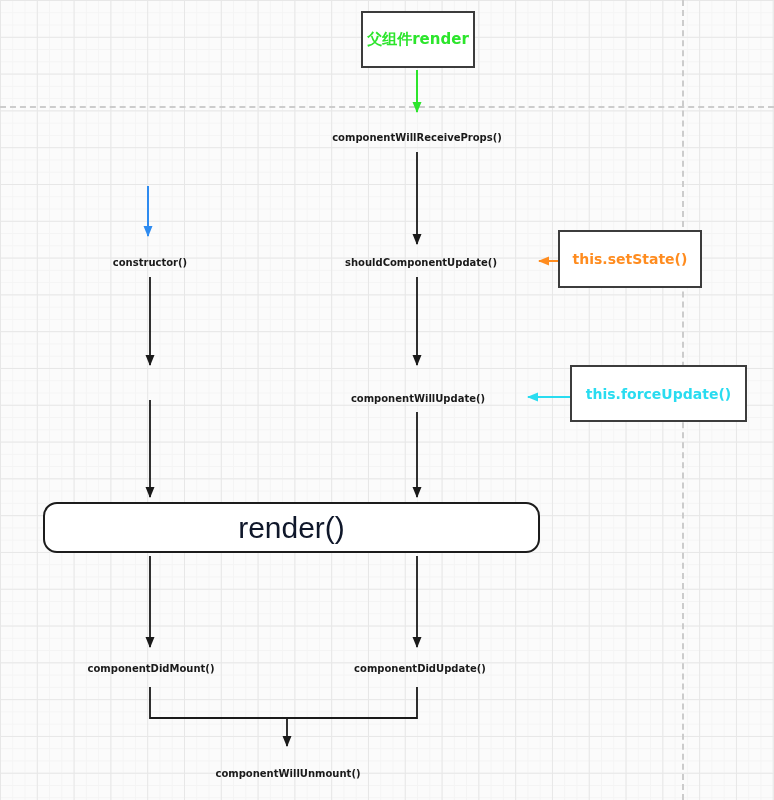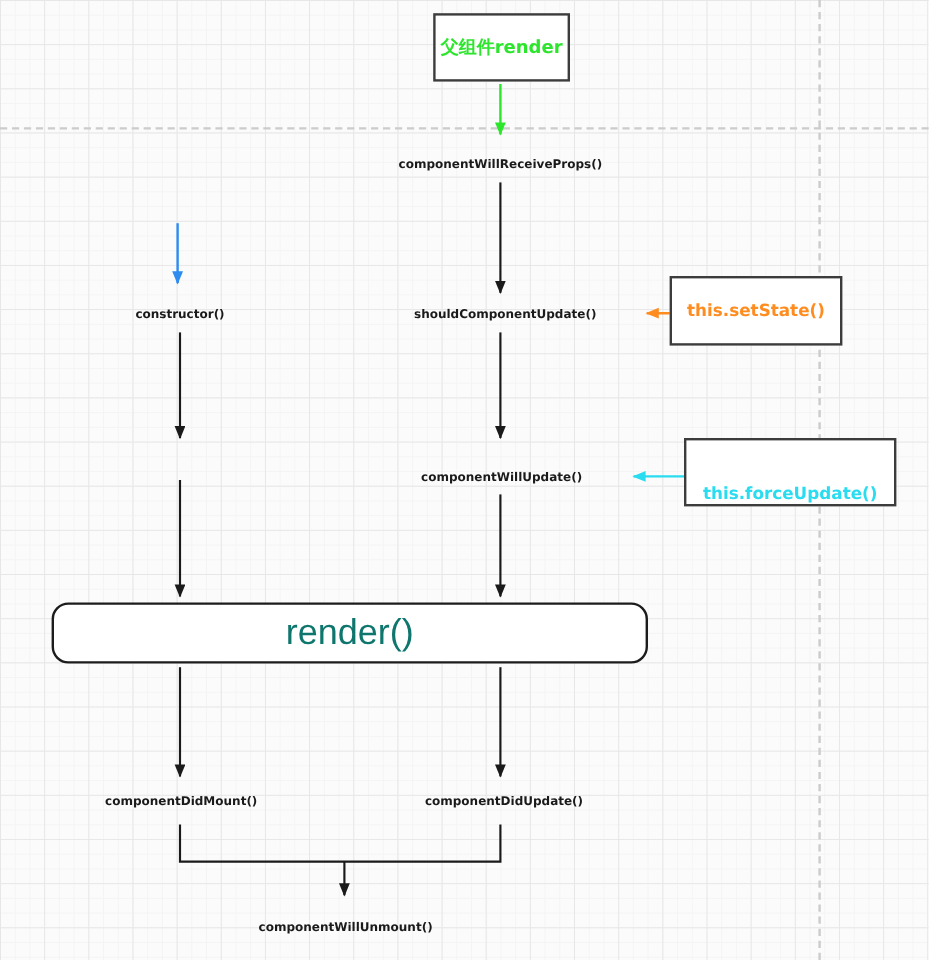--- a/index.html
+++ b/index.html
@@ -42,21 +42,21 @@
   .lbl {
     position:absolute;
     transform:translateX(-50%);
     font-weight:bold; font-size:10px; line-height:15px;
     color:var(--c-text);
     white-space:nowrap;
   }
 
   .render-text {
     font-family:"Liberation Sans", sans-serif;
-    font-weight:normal; font-size:30px; color:#0f766e;
+    font-weight:normal; font-size:30px; color:#0f172a;
   }
 </style>
 </head>
 <body>
 
 <div class="canvas">
 
   <div class="pagebreak-h"></div>
   <div class="pagebreak-v"></div>
 
@@ -101,21 +101,21 @@
 
   <div class="node-box" style="left:361px; top:11px; width:114px; height:57px; color:var(--c-green); font-size:15px;">
     <span>父组件render</span>
   </div>
 
 
   <div class="node-box" style="left:558px; top:230px; width:144px; height:58px; color:var(--c-orange);">
     <span>this.setState()</span>
   </div>
 
-  <div class="node-box" style="left:570px; top:365px; width:177px; height:57px; color:var(--c-cyan);align-items:flex-end;">
+  <div class="node-box" style="left:570px; top:365px; width:177px; height:57px; color:var(--c-cyan);">
     <span>this.forceUpdate()</span>
   </div>
 
   <div class="node-box rounded" style="left:43px; top:502px; width:497px; height:51px;">
     <span class="render-text">render()</span>
   </div>
 
   <div class="lbl" style="left:417px; top:130px;">componentWillReceiveProps()</div>
   <div class="lbl" style="left:421px; top:255px;">shouldComponentUpdate()</div>
   <div class="lbl" style="left:418px; top:391px;">componentWillUpdate()</div>

